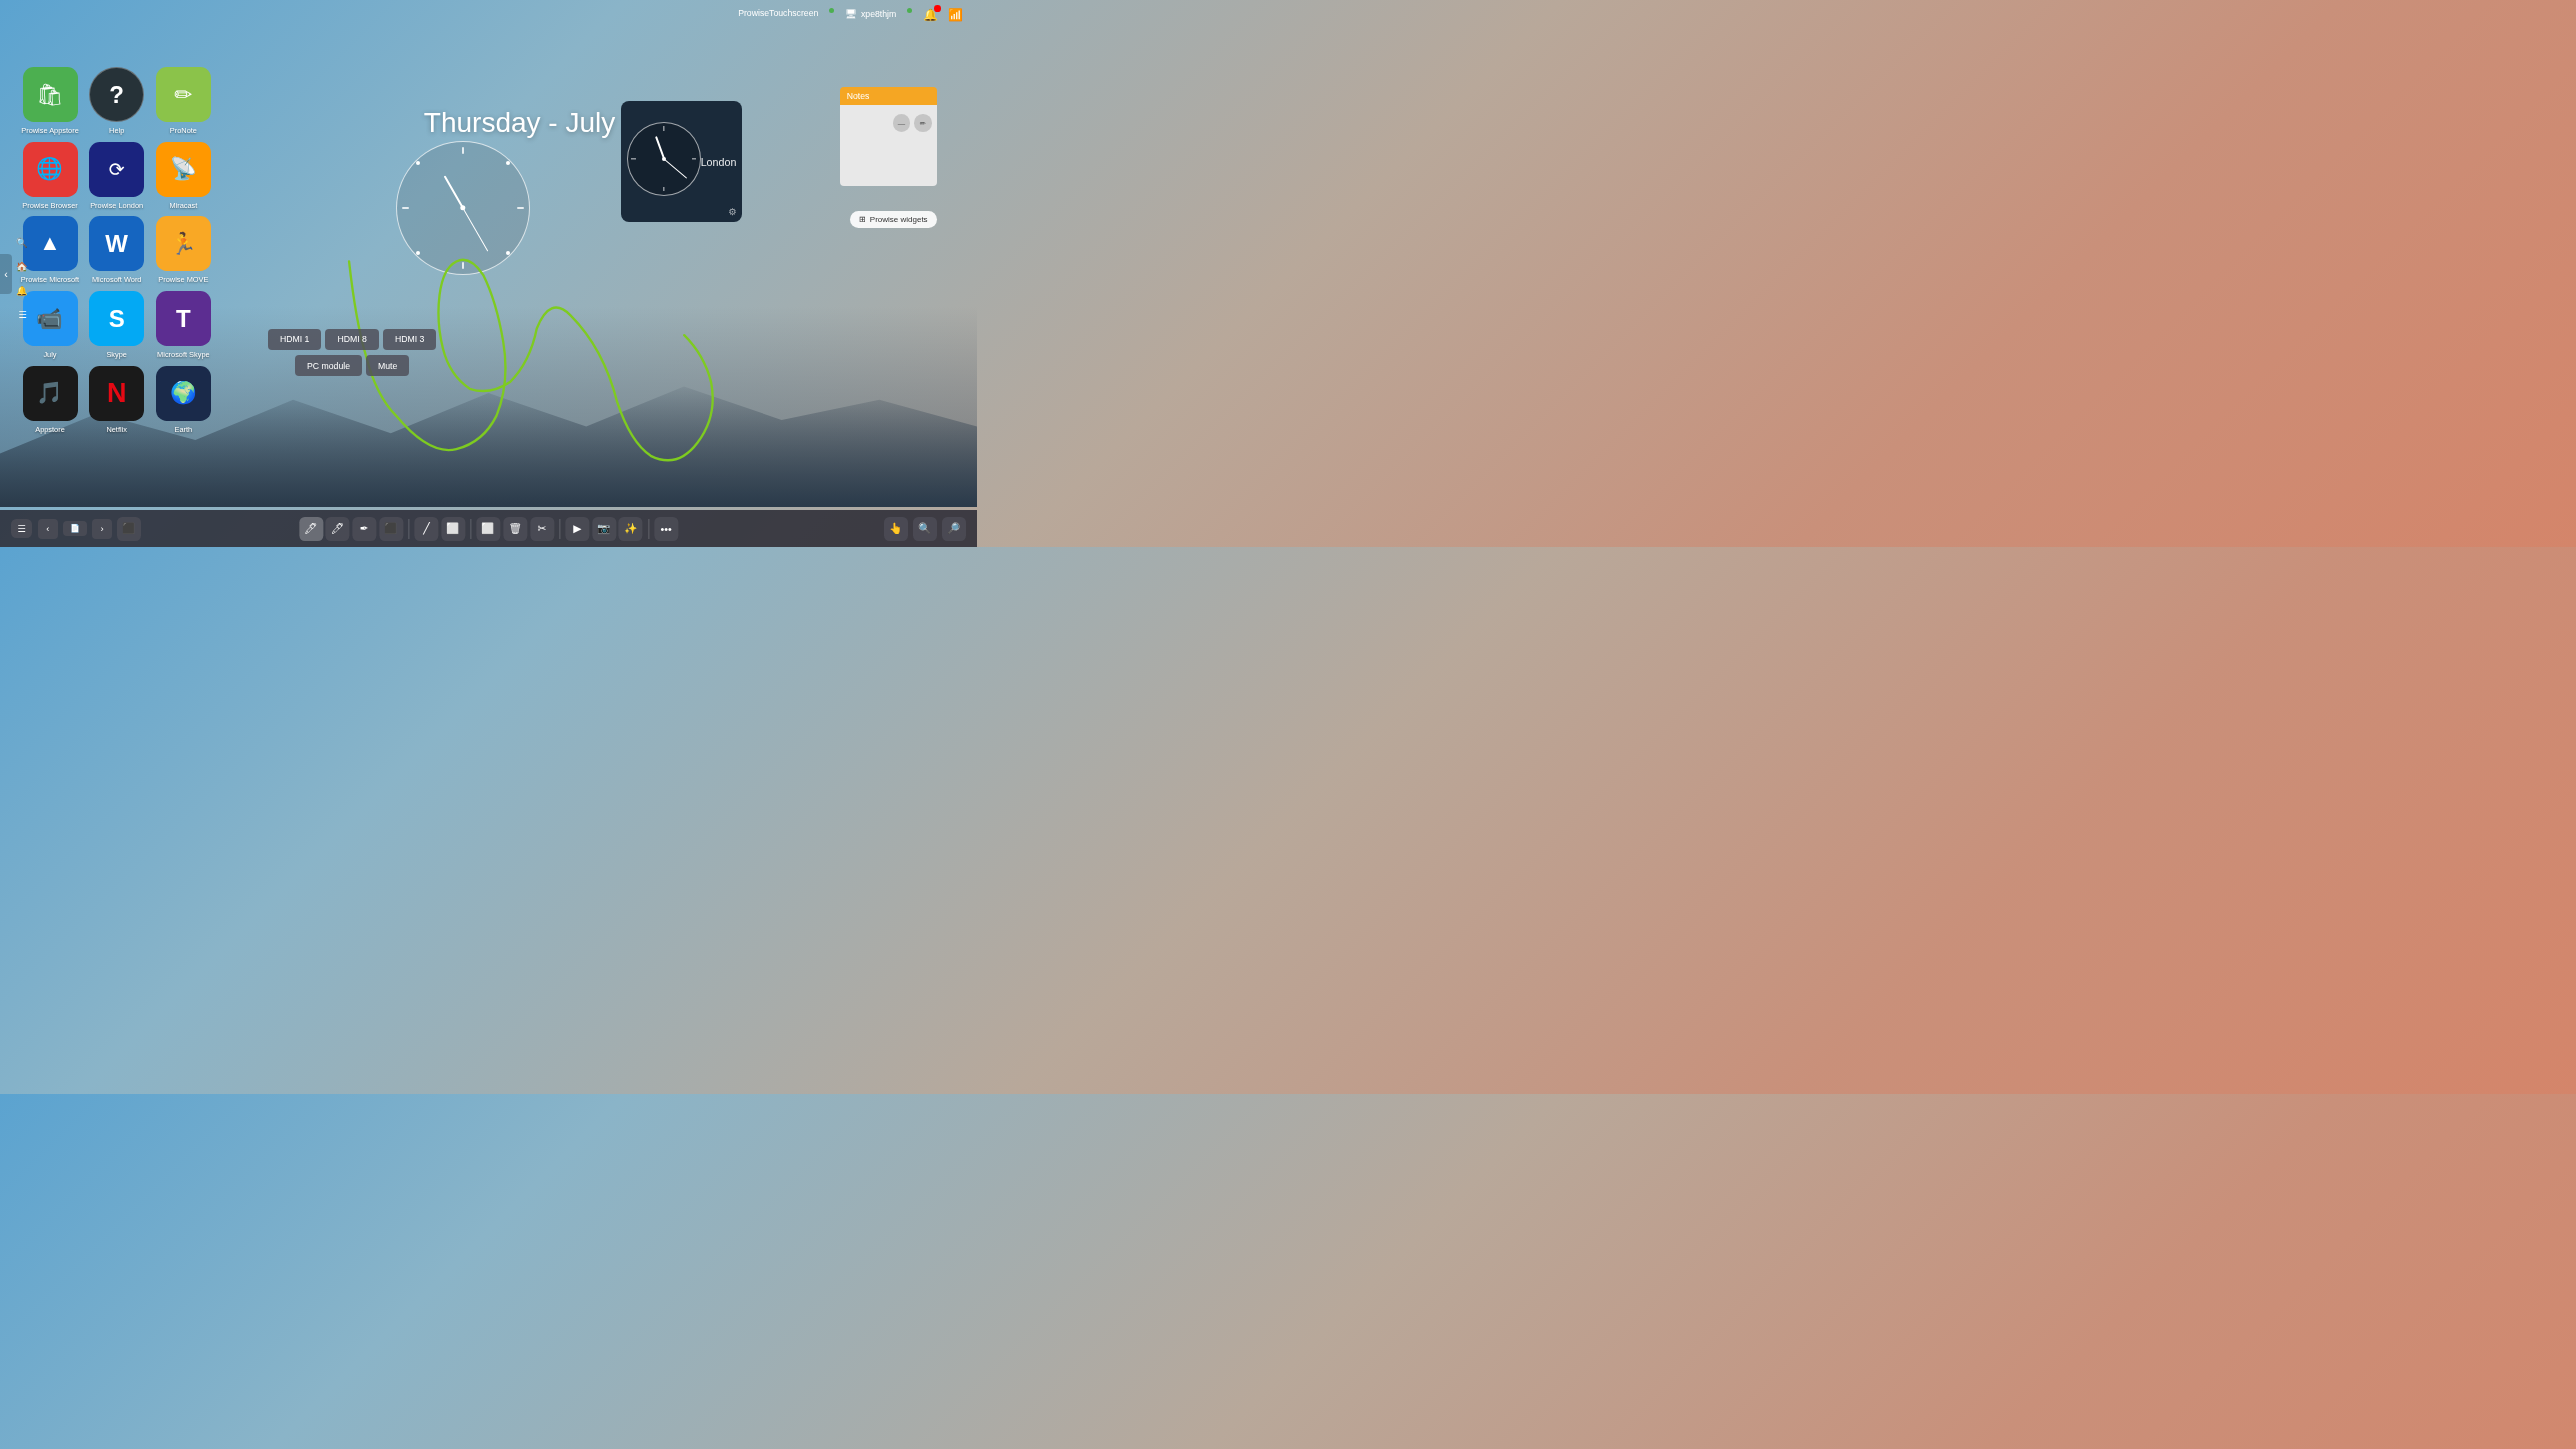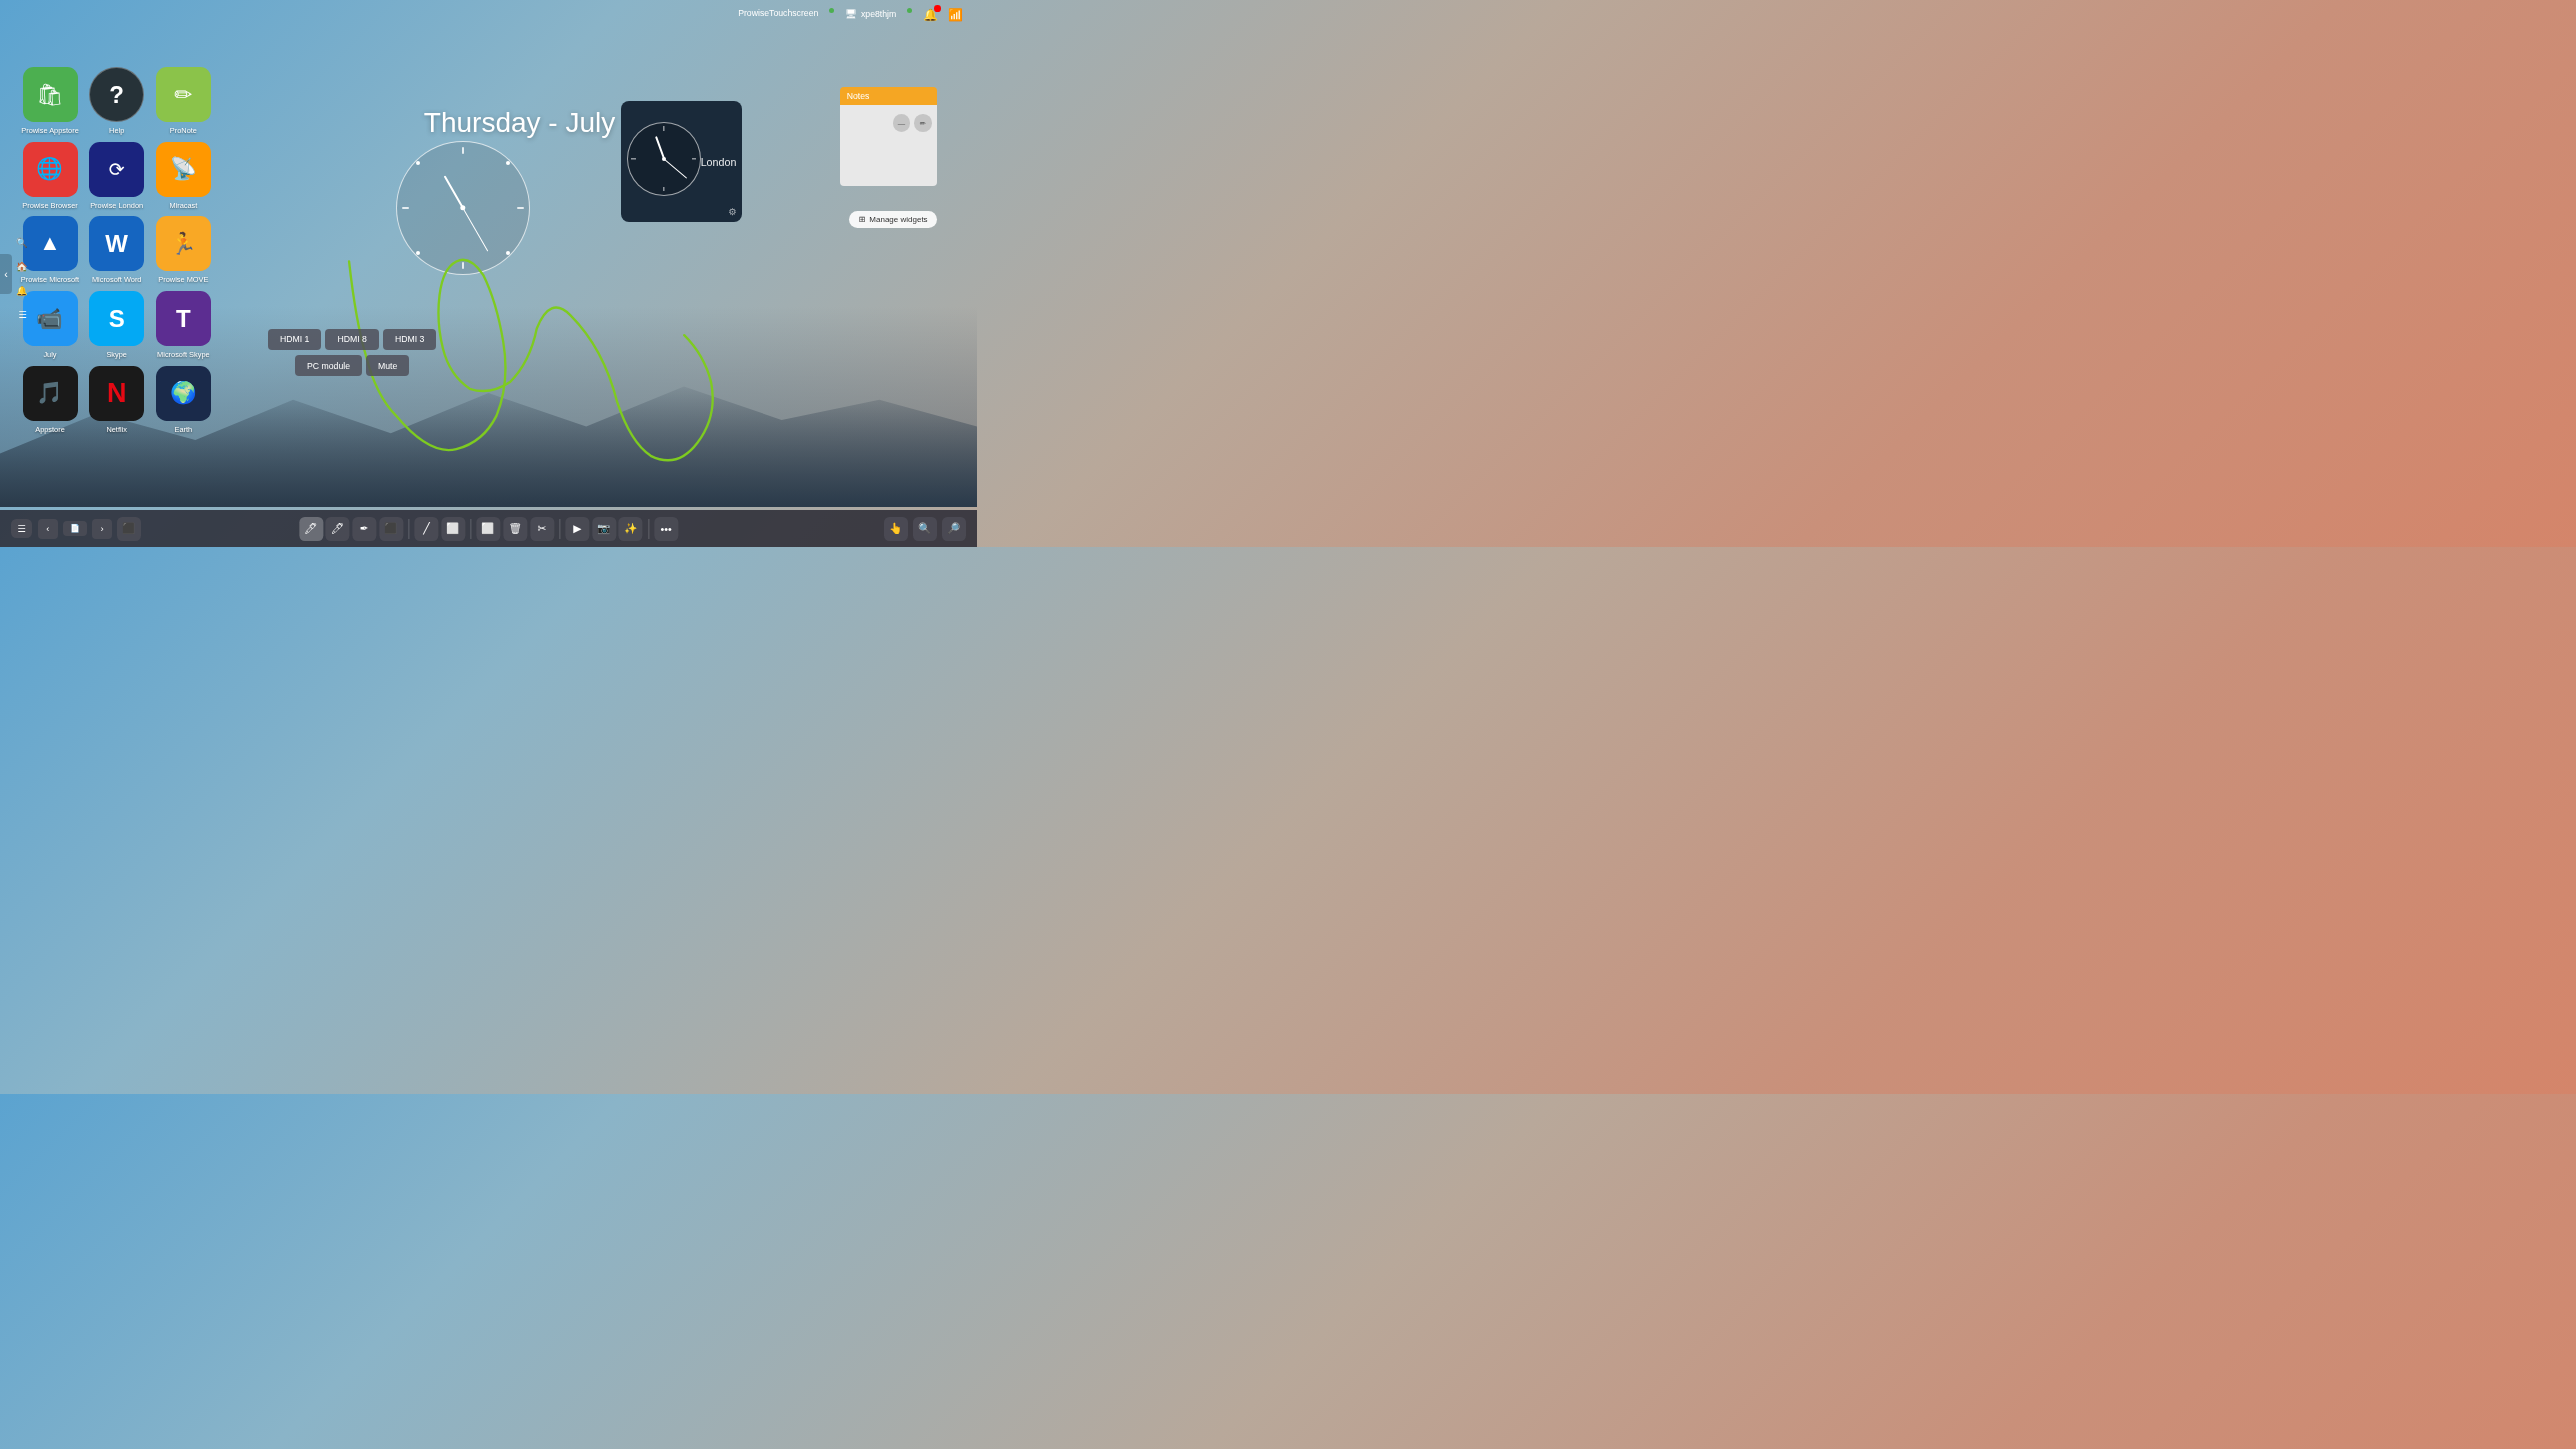--- a/index.html
+++ b/index.html
@@ -521,21 +521,21 @@
   <div class="notes-body">
     <div class="notes-actions">
       <div class="notes-action-btn">—</div>
       <div class="notes-action-btn">✏</div>
     </div>
   </div>
 </div>
 
 <div class="manage-widgets">
   <span>⊞</span>
-  <span>Manage widgets</span>
+  <span>Prowise widgets</span>
 </div>
 
 <svg class="drawing-overlay" viewBox="0 0 1456 816">
   <path d="M 520 390 Q 530 480 545 530 Q 560 590 590 620 Q 640 680 680 670 Q 720 660 740 620 Q 760 570 750 510 Q 740 450 720 410 Q 700 380 680 390 Q 660 400 655 440 Q 650 480 660 520 Q 670 560 700 580 Q 730 590 760 570 Q 790 540 800 490 Q 820 440 850 470 Q 900 520 920 600 Q 940 660 970 680 Q 1010 700 1040 660 Q 1070 620 1060 570 Q 1050 530 1020 500" fill="none" stroke="#7ecb20" stroke-width="3.5" stroke-linecap="round" stroke-linejoin="round"></path>
 </svg>
 
 <div class="bottom-toolbar">
   <div class="toolbar-left">
     <button class="tb-btn">☰</button>
     <button class="tb-nav-btn">‹</button>

